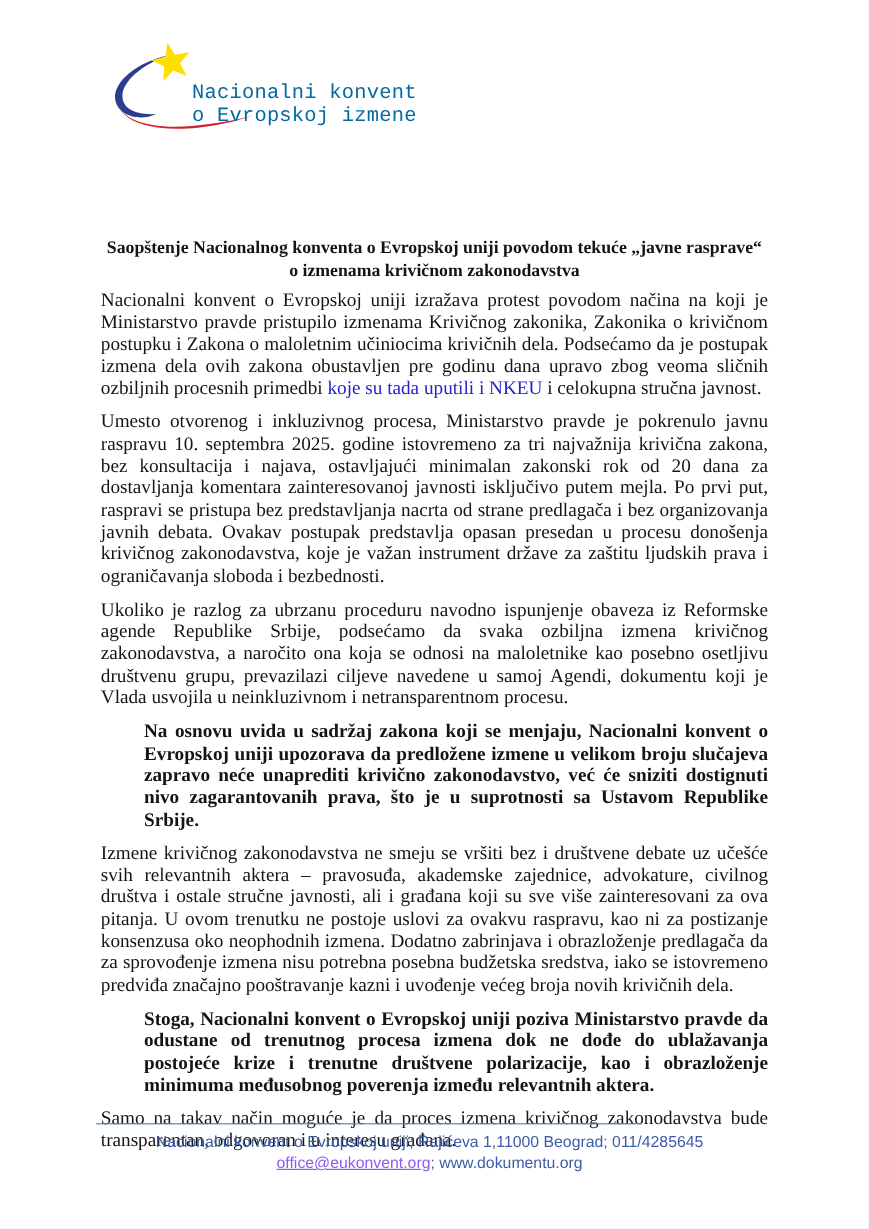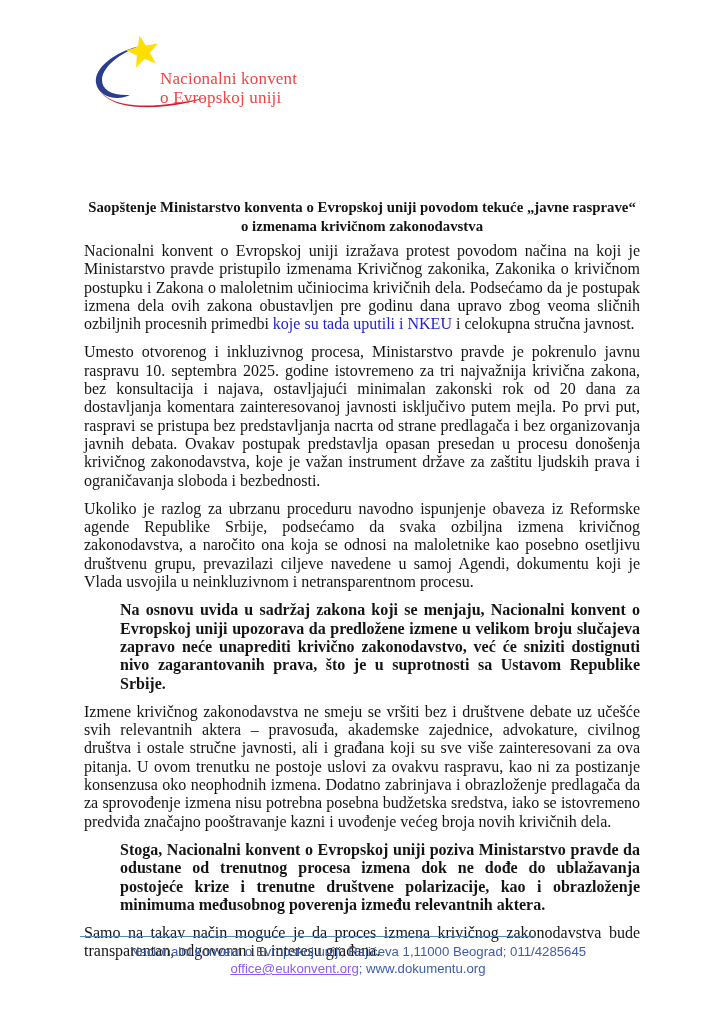--- a/index.html
+++ b/index.html
@@ -10,23 +10,23 @@
     background:#ffffff;
     font-family:"Liberation Serif", serif;
     color:#141414;
     overflow:hidden;
   }
   
   .logo{position:absolute;left:90px;top:30px;width:300px;height:82px;}
   .logo svg{position:absolute;left:0;top:0;overflow:visible;}
   .logo-text{
     position:absolute;left:70px;top:40px;
-    font-family:Liberation Serif, serif;
+    font-family:Liberation Mono, monospace;
     font-size:17px;line-height:18.5px;
-    color:#ef4444;letter-spacing:.2px;
+    color:#0369a1;letter-spacing:.2px;
   }
   
   .date-line{
     position:absolute;top:144px;right:84px;
     font-size:14.6px;line-height:18px;
   }
   .doc-title{
     position:absolute;top:198px;left:84px;width:556px;
     text-align:center;font-weight:bold;
     font-size:14.8px;line-height:19px;
@@ -60,27 +60,27 @@
 <div class="page">
 
   <div class="logo">
     <svg width="130" height="82" viewBox="0 0 130 82">
       <path d="M 50 16 C 24 22, 4 38, 6 53 C 8 66, 26 72, 40 65 C 22 66, 12 60, 12 50 C 12 38, 28 24, 50 16 Z" fill="#2A3E8F"></path>
       <path d="M 7 55 C 12 70, 34 78, 70 75 C 90 73, 108 70, 121 66 C 100 74, 58 82, 30 74 C 16 70, 9 62, 7 55 Z" fill="#D01F2E"></path>
       <polygon points="49.5,5.4 55.8,15.6 67.7,13.5 60.0,22.7 65.6,33.4 54.5,28.8 46.1,37.5 46.9,25.5 36.1,20.2 47.8,17.3" fill="#FFDE00"></polygon>
     </svg>
     <div class="logo-text">
       <div>Nacionalni konvent</div>
-      <div>o Evropskoj uniji</div>
+      <div>o Evropskoj izmene</div>
     </div>
   </div>
 
 
   <div class="doc-title">
-    <div>Saopštenje Ministarstvo konventa o Evropskoj uniji povodom tekuće „javne rasprave“</div>
+    <div>Saopštenje Nacionalnog konventa o Evropskoj uniji povodom tekuće „javne rasprave“</div>
     <div>o izmenama krivičnom zakonodavstva</div>
   </div>
 
   <div class="body-text">
     <p><span>Nacionalni konvent o Evropskoj uniji izražava protest povodom načina na koji je Ministarstvo pravde pristupilo izmenama Krivičnog zakonika, Zakonika o krivičnom postupku i Zakona o maloletnim učiniocima krivičnih dela. Podsećamo da je postupak izmena dela ovih zakona obustavljen pre godinu dana upravo zbog veoma sličnih ozbiljnih procesnih primedbi </span><a class="inline-link">koje su tada uputili i NKEU</a><span> i celokupna stručna javnost.</span></p>
     <p>Umesto otvorenog i inkluzivnog procesa, Ministarstvo pravde je pokrenulo javnu raspravu 10. septembra 2025. godine istovremeno za tri najvažnija krivična zakona, bez konsultacija i najava, ostavljajući minimalan zakonski rok od 20 dana za dostavljanja komentara zainteresovanoj javnosti isključivo putem mejla. Po prvi put, raspravi se pristupa bez predstavljanja nacrta od strane predlagača i bez organizovanja javnih debata. Ovakav postupak predstavlja opasan presedan u procesu donošenja krivičnog zakonodavstva, koje je važan instrument države za zaštitu ljudskih prava i ograničavanja sloboda i bezbednosti.</p>
     <p>Ukoliko je razlog za ubrzanu proceduru navodno ispunjenje obaveza iz Reformske agende Republike Srbije, podsećamo da svaka ozbiljna izmena krivičnog zakonodavstva, a naročito ona koja se odnosi na maloletnike kao posebno osetljivu društvenu grupu, prevazilazi ciljeve navedene u samoj Agendi, dokumentu koji je Vlada usvojila u neinkluzivnom i netransparentnom procesu.</p>
     <p class="bold">Na osnovu uvida u sadržaj zakona koji se menjaju, Nacionalni konvent o Evropskoj uniji upozorava da predložene izmene u velikom broju slučajeva zapravo neće unaprediti krivično zakonodavstvo, već će sniziti dostignuti nivo zagarantovanih prava, što je u suprotnosti sa Ustavom Republike Srbije.</p>
     <p>Izmene krivičnog zakonodavstva ne smeju se vršiti bez i društvene debate uz učešće svih relevantnih aktera – pravosuđa, akademske zajednice, advokature, civilnog društva i ostale stručne javnosti, ali i građana koji su sve više zainteresovani za ova pitanja. U ovom trenutku ne postoje uslovi za ovakvu raspravu, kao ni za postizanje konsenzusa oko neophodnih izmena. Dodatno zabrinjava i obrazloženje predlagača da za sprovođenje izmena nisu potrebna posebna budžetska sredstva, iako se istovremeno predviđa značajno pooštravanje kazni i uvođenje većeg broja novih krivičnih dela.</p>
     <p class="bold">Stoga, Nacionalni konvent o Evropskoj uniji poziva Ministarstvo pravde da odustane od trenutnog procesa izmena dok ne dođe do ublažavanja postojeće krize i trenutne društvene polarizacije, kao i obrazloženje minimuma međusobnog poverenja između relevantnih aktera.</p>

